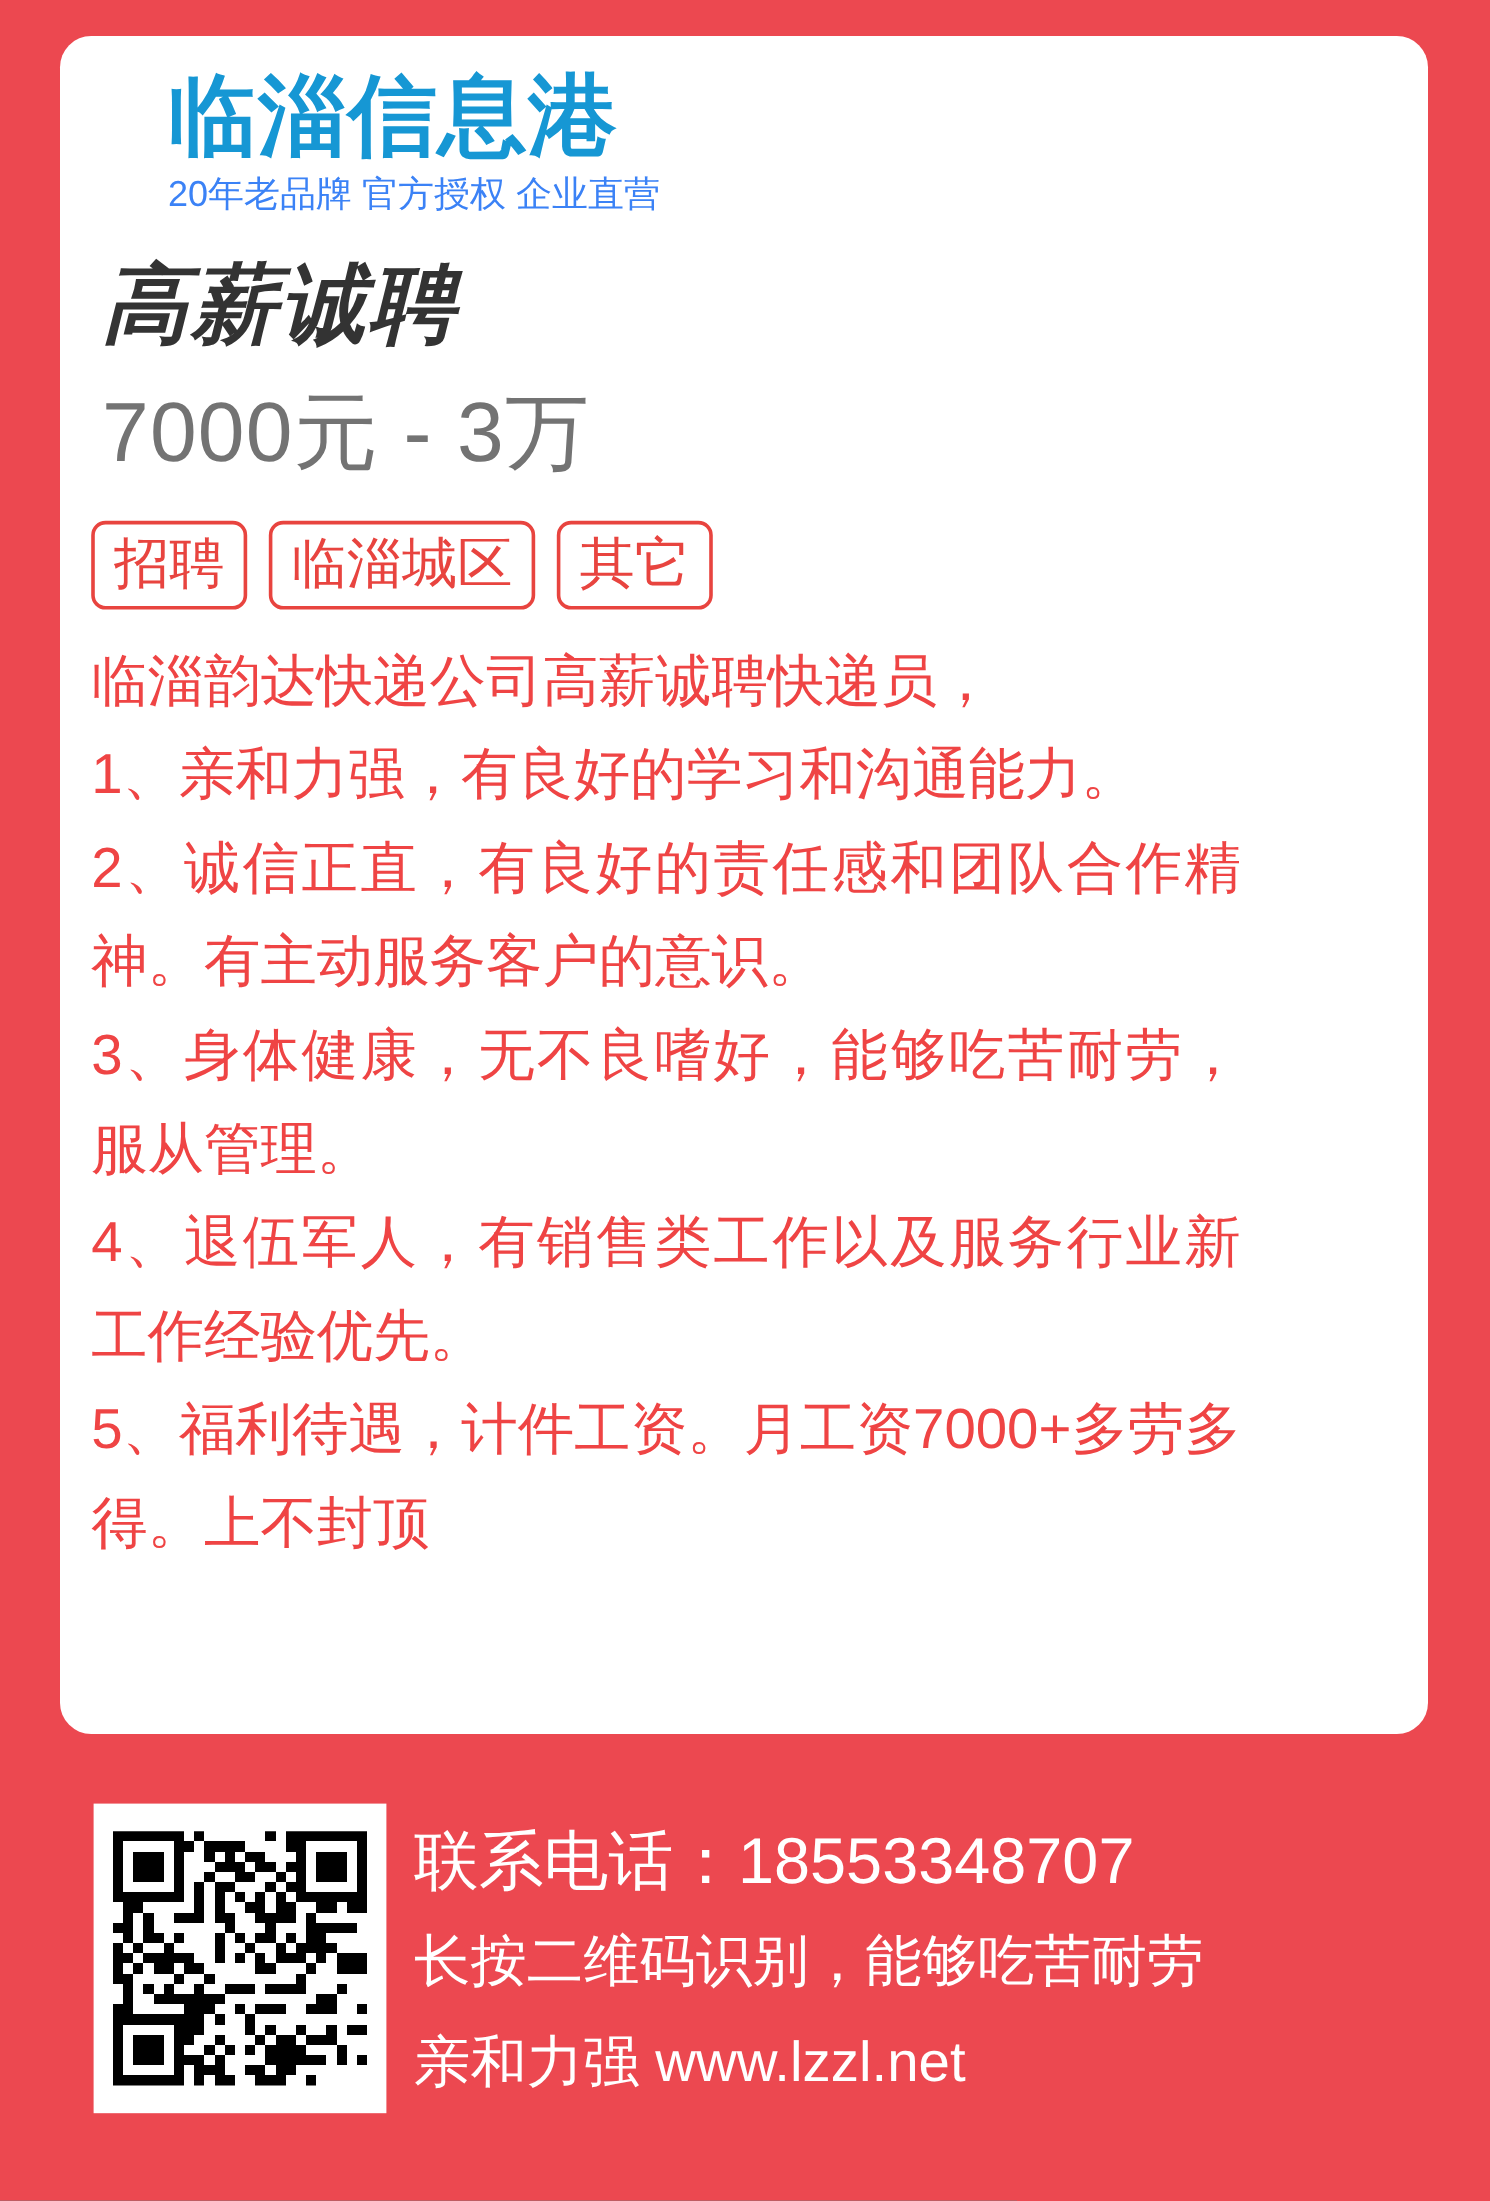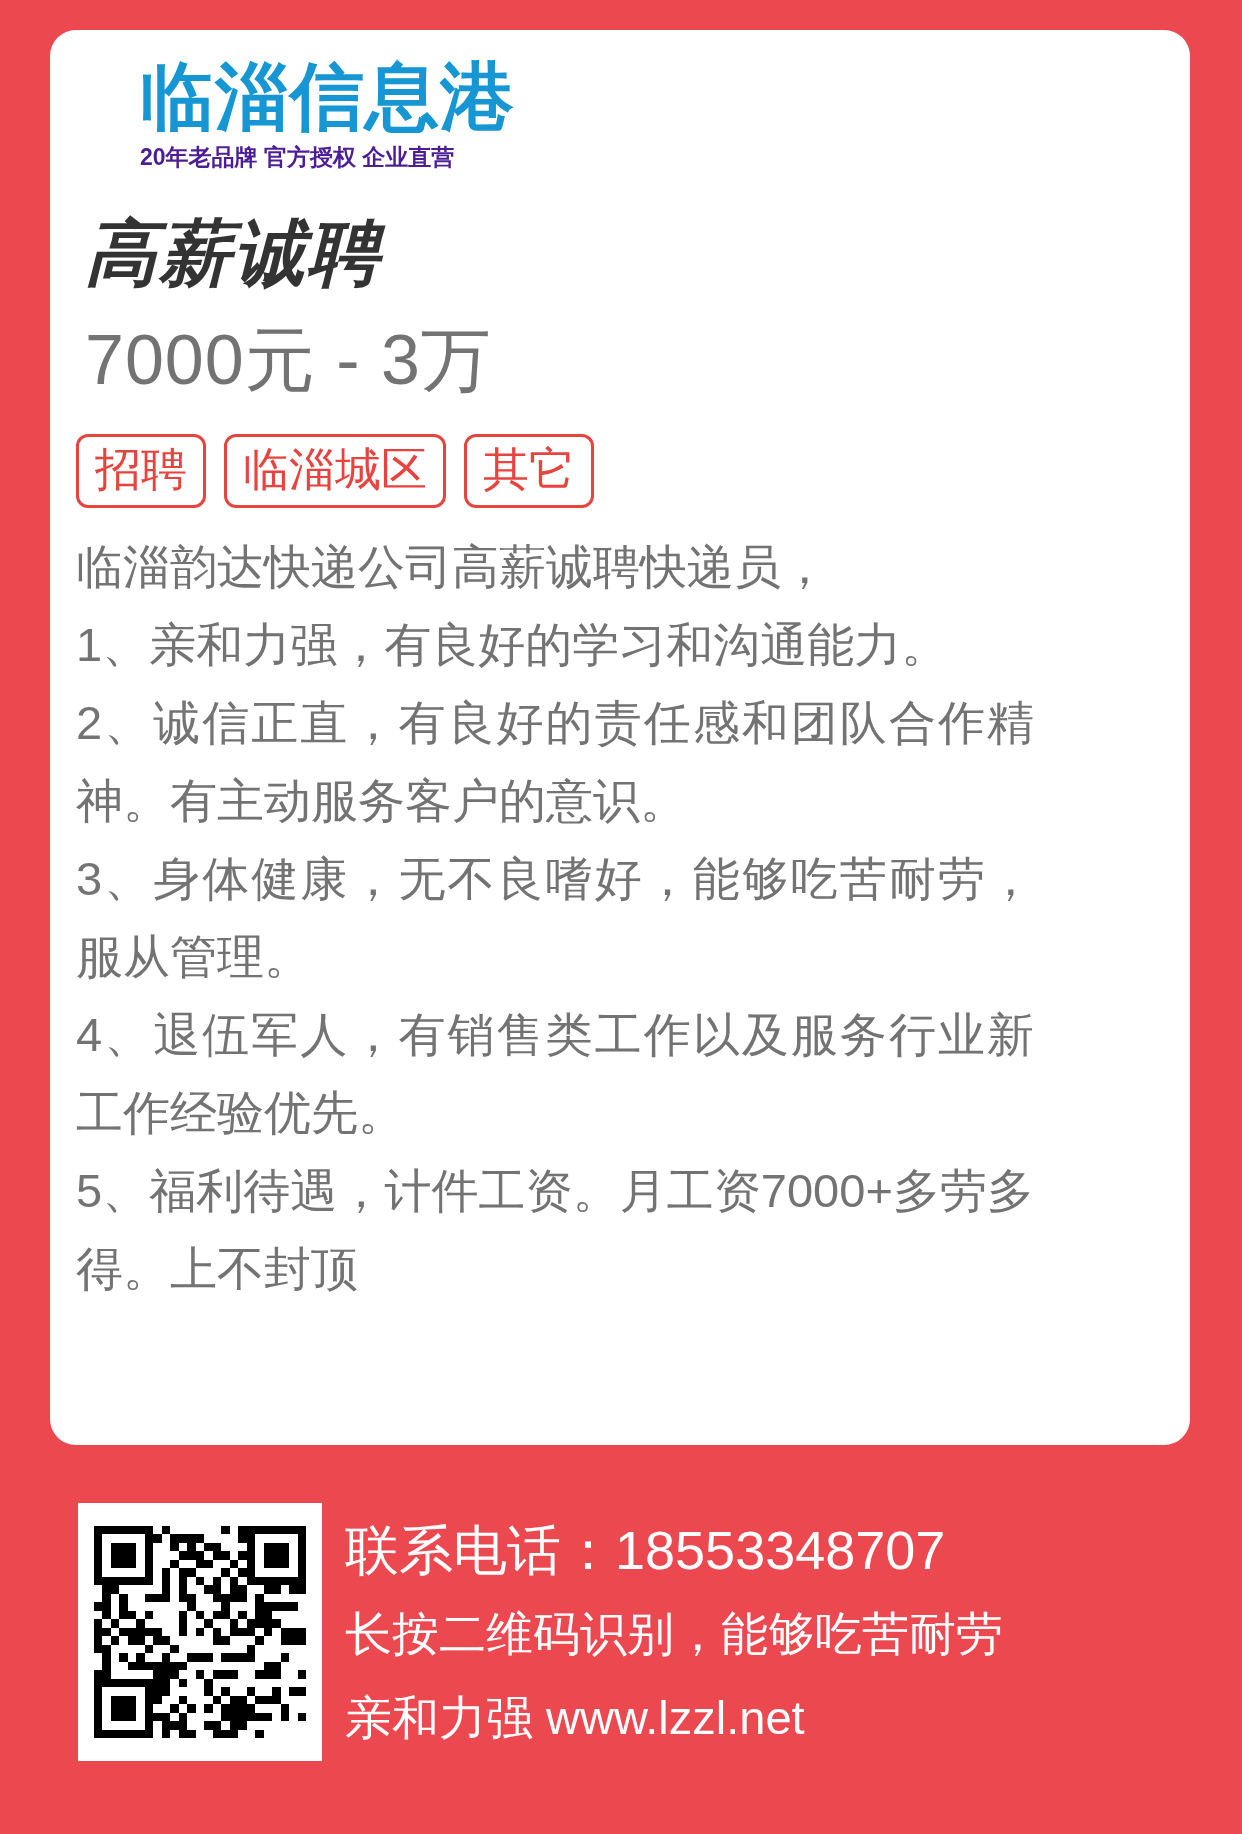--- a/index.html
+++ b/index.html
@@ -10,38 +10,38 @@
   }
   .card{
     position:absolute;left:50px;top:30px;width:1140px;height:1415px;
     background:#ffffff;border-radius:26px;
   }
   .brand{position:absolute;left:50px;top:28px;margin-left:40px;}
   .brand-name{
     font-size:74px;font-weight:bold;color:#1697D4;letter-spacing:1px;line-height:1.05;
   }
   .brand-tagline{
-    font-size:23px;font-weight:bold;color:#4c1d95;margin-top:6px;letter-spacing:0px;
+    font-size:30px;font-weight:normal;color:#3b82f6;margin-top:6px;letter-spacing:0px;
   }
   .title{
     position:absolute;left:35px;top:176px;margin:0;
     font-size:72px;font-weight:bold;color:#333333;letter-spacing:2px;font-style:italic;
   }
   .salary{
     position:absolute;left:35px;top:284px;
     font-size:70px;font-weight:400;color:#737373;letter-spacing:1px;
   }
   .tags{position:absolute;left:26px;top:404px;display:flex;gap:18px;align-items:center;}
   .tag{
     border:3px solid #E8443F;color:#E8443F;border-radius:12px;
     font-size:46px;line-height:1.2;padding:5px 16px 8px 16px;white-space:nowrap;
   }
   .desc{
     position:absolute;left:26px;top:498px;width:958px;
-    font-size:47px;line-height:78px;color:#737373;
+    font-size:47px;line-height:78px;color:#ef4444;
     text-align:justify;
   }
   .desc-line{margin:0;}
   .footer{position:absolute;left:0;top:1445px;width:1242px;height:502px;}
   .qr{
     position:absolute;left:78px;top:58px;width:244px;height:258px;
     background:#ffffff;display:flex;align-items:center;justify-content:center;
   }
   .qr svg{width:212px;height:212px;display:block;}
   .footer-text{position:absolute;left:345px;color:#ffffff;white-space:nowrap;}

